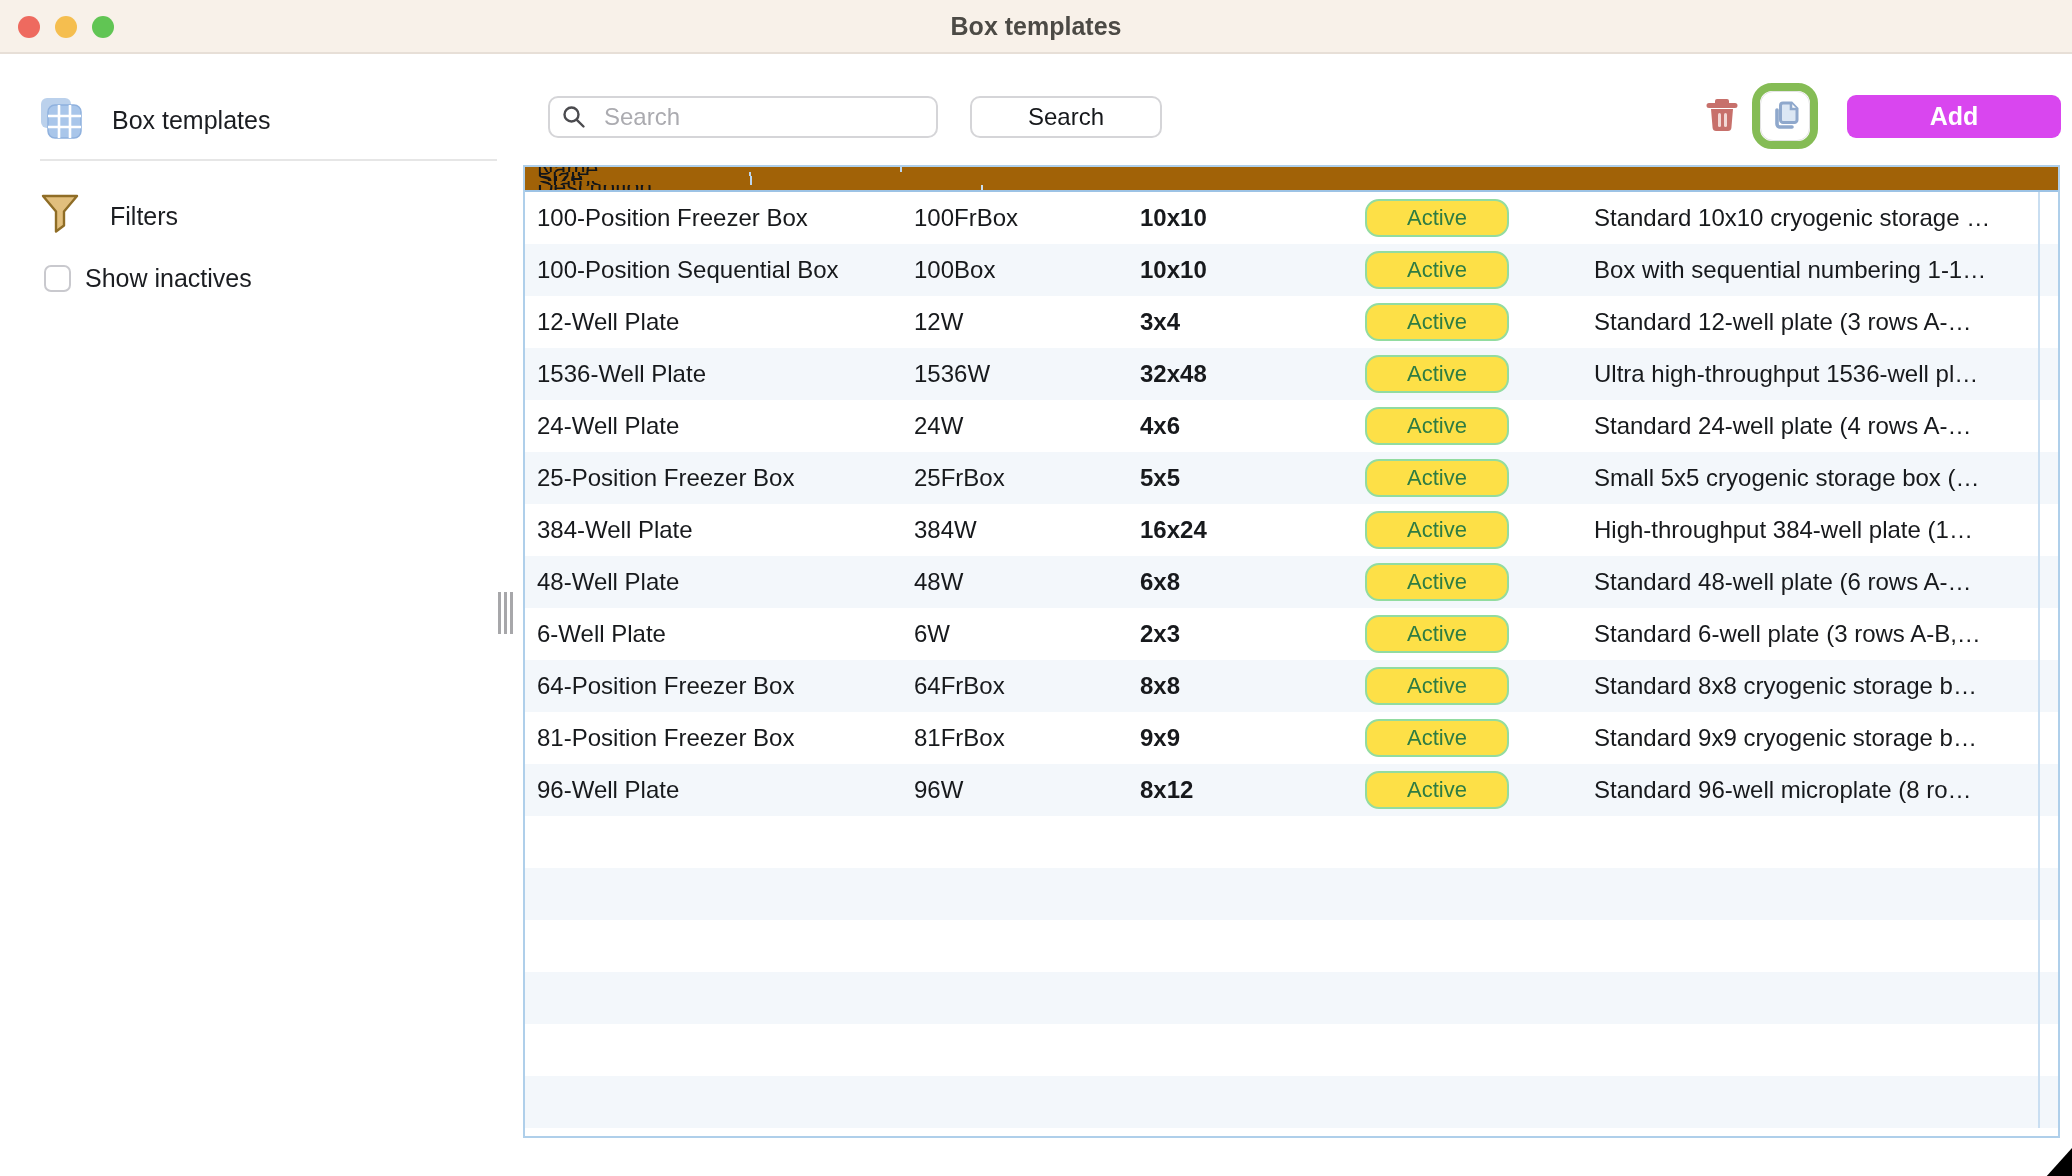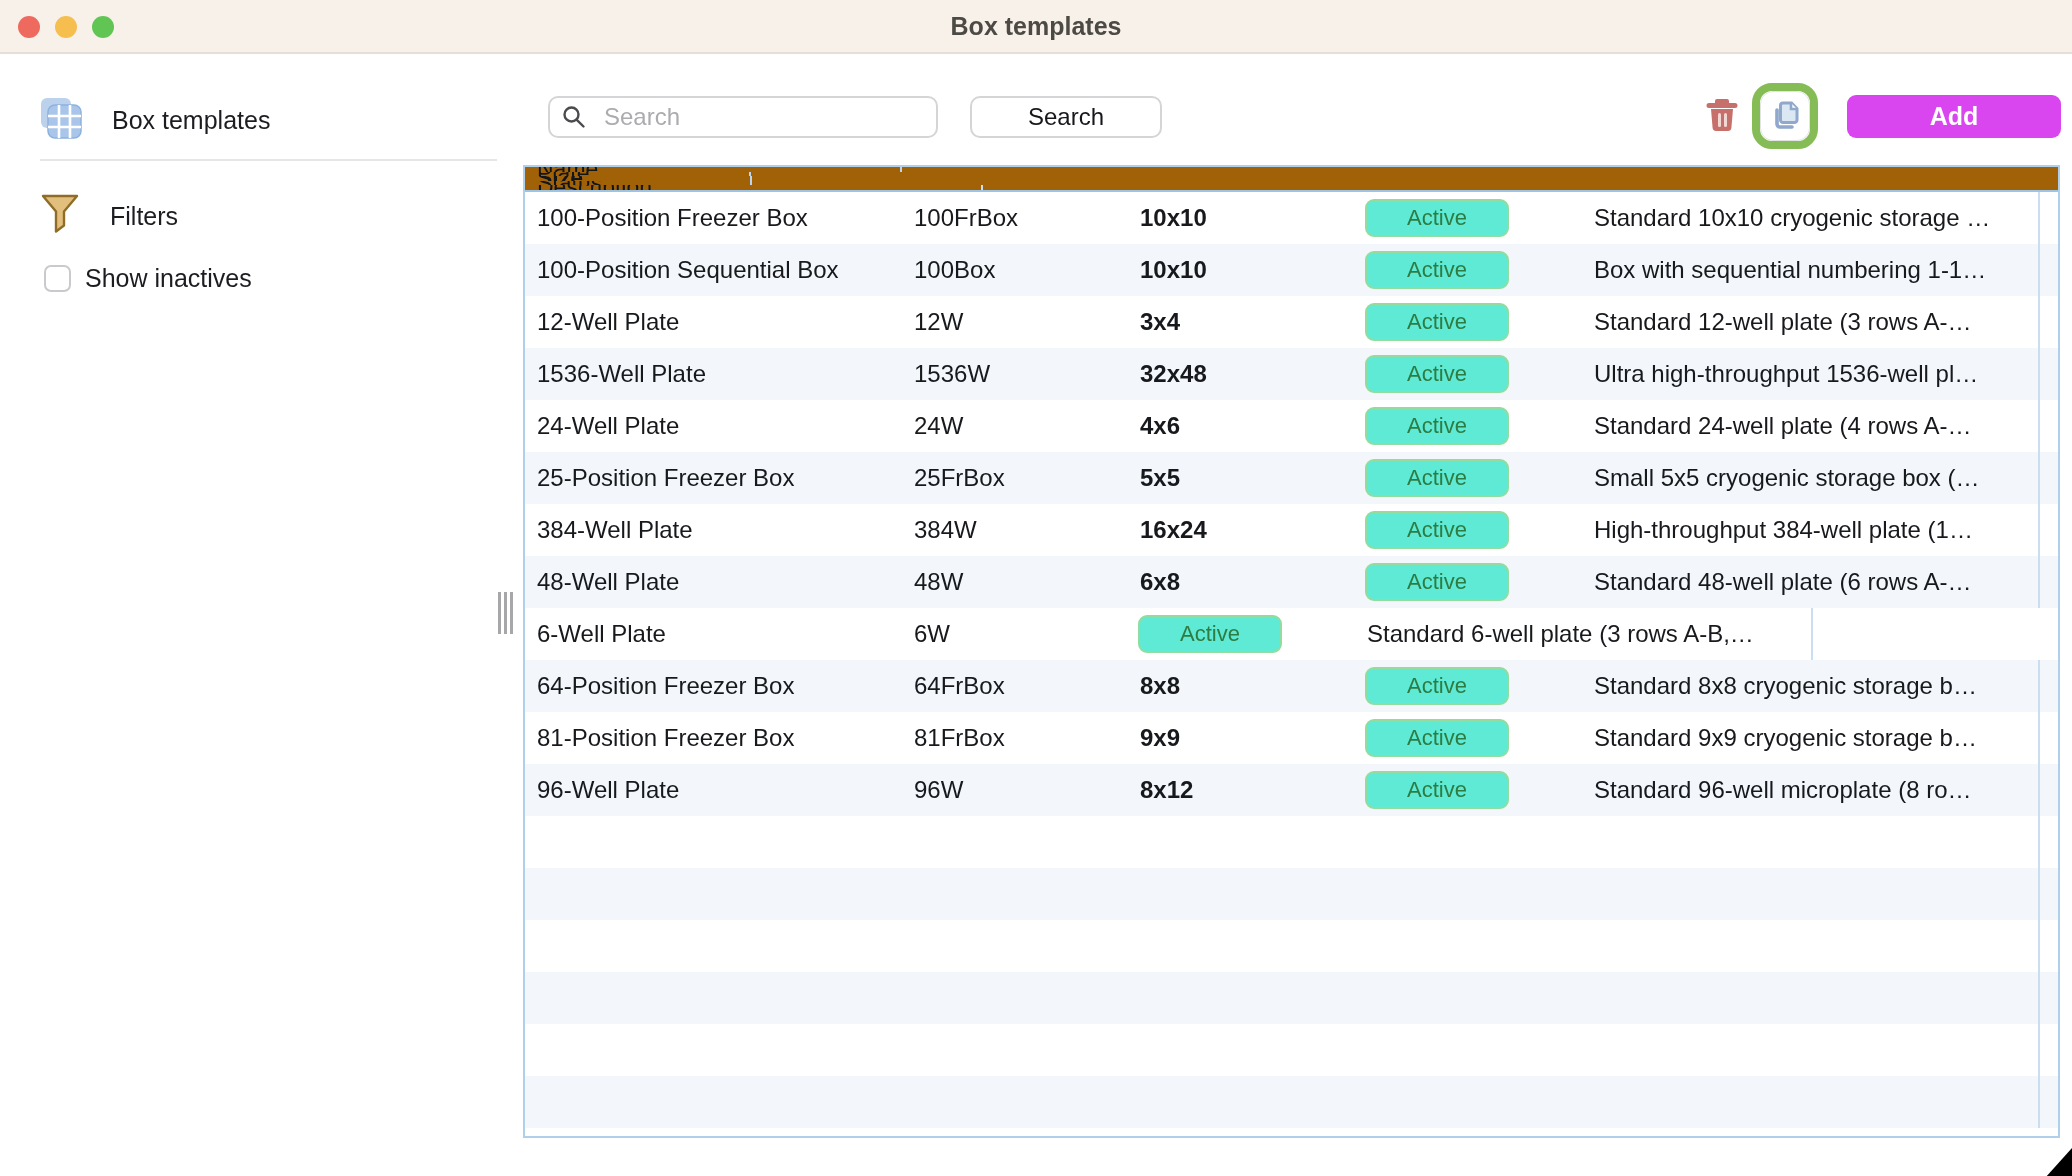--- a/index.html
+++ b/index.html
@@ -63,22 +63,22 @@
   .row:nth-child(even){background:#F3F7FB;}
   .cell{box-sizing:border-box;padding-left:12px;white-space:nowrap;overflow:hidden;height:100%;
         display:flex;align-items:center;}
   .c-name{width:377px;}
   .c-code{width:226px;}
   .c-size{width:227px;font-weight:bold;}
   .c-status{width:227px;}
   .c-status.cell{padding-left:0;}
   .c-desc{width:458px;border-right:2px solid #C9DEF1;}
   .c-gutter{flex:1;}
-  .badge{margin-left:10px;width:144px;height:38px;box-sizing:border-box;background:#5eead4;
-         border:2px solid #92DCA0;border-radius:9px;color:#2E7C43;font-size:22px;
+  .badge{margin-left:10px;width:144px;height:38px;box-sizing:border-box;background:#fde047;
+         border:2px solid #92DCA0;border-radius:14px;color:#2E7C43;font-size:22px;
          display:flex;align-items:center;justify-content:center;}
 
   
   .cursor{position:absolute;right:0;bottom:0;width:28px;height:28px;background:#000;
           clip-path:polygon(100% 0,10% 100%,100% 100%);}
 </style>
 </head>
 <body>
 
 <div class="window">
@@ -244,20 +244,21 @@
           <div class="cell c-size">6x8</div>
           <div class="cell c-status">
             <span class="badge">Active</span>
           </div>
           <div class="cell c-desc">Standard 48-well plate (6 rows A-…</div>
           <div class="cell c-gutter"></div>
         </div>
         <div class="row">
           <div class="cell c-name">6-Well Plate</div>
           <div class="cell c-code">6W</div>
+          <div class="cell c-size">2x3</div>
           <div class="cell c-status">
             <span class="badge">Active</span>
           </div>
           <div class="cell c-desc">Standard 6-well plate (3 rows A-B,…</div>
           <div class="cell c-gutter"></div>
         </div>
         <div class="row">
           <div class="cell c-name">64-Position Freezer Box</div>
           <div class="cell c-code">64FrBox</div>
           <div class="cell c-size">8x8</div>

